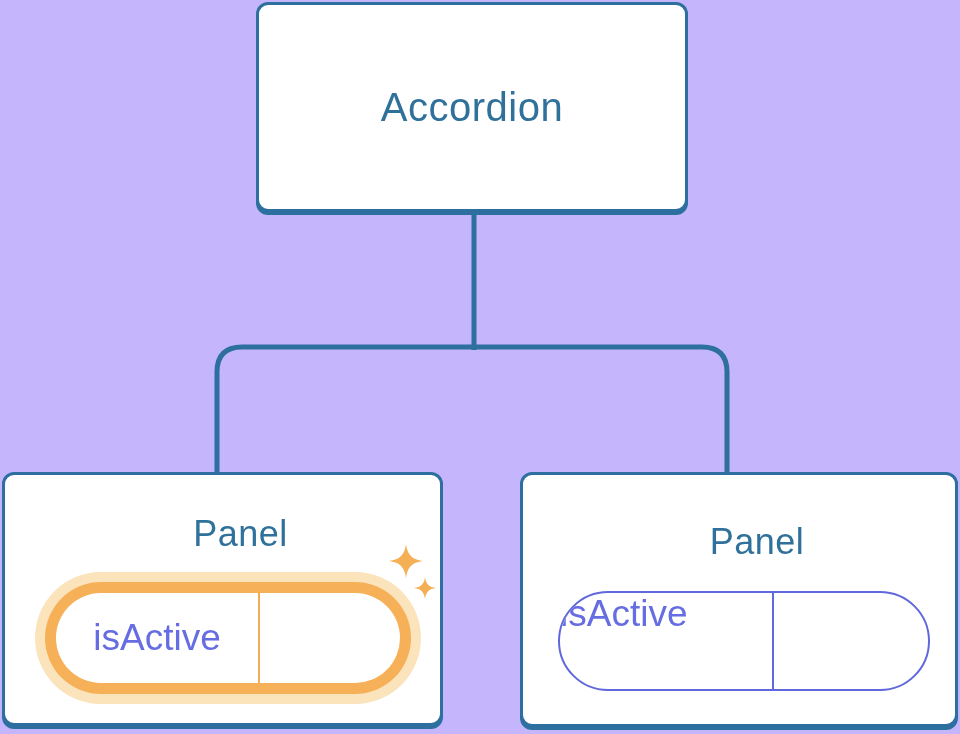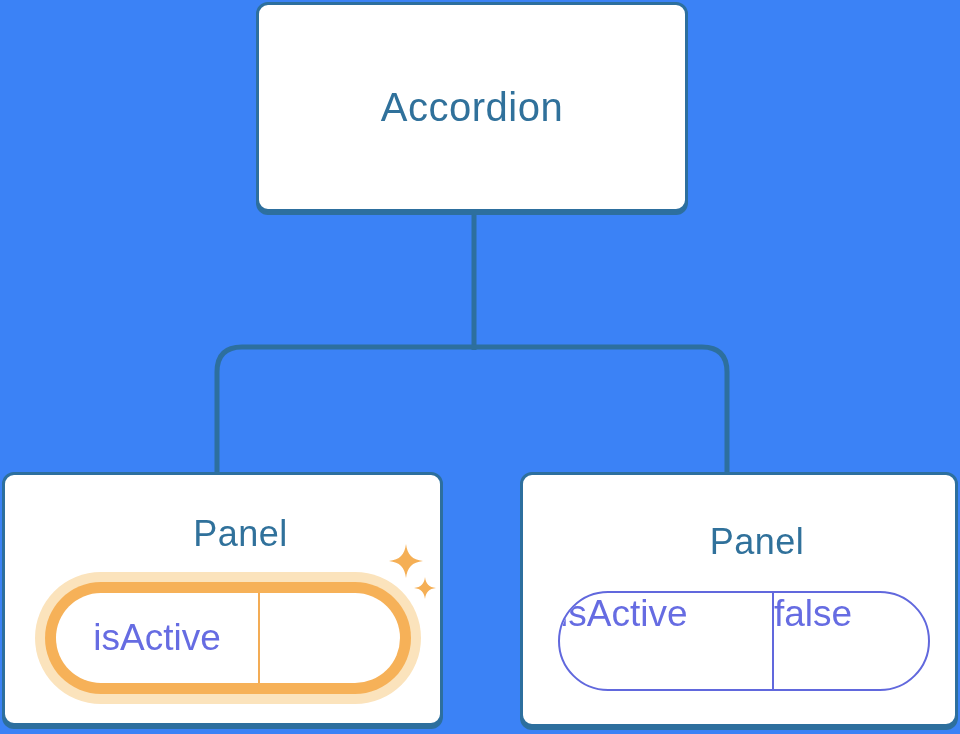--- a/index.html
+++ b/index.html
@@ -3,21 +3,21 @@
 <meta charset="utf-8">
 <style>
   html,body{margin:0;padding:0;}
   body{
     font-family:"Liberation Sans", sans-serif;
     background:#4C6872;
   }
   .canvas{
     position:relative;
     width:960px;height:734px;
-    background:#3b82f6;
+    background:#c4b5fd;
     overflow:hidden;
   }
   .connector-svg{
     position:absolute;left:0;top:0;z-index:0;
   }
   .node{
     position:absolute;
     background:#ffffff;
     border:3px solid #2D6F9E;
     border-radius:12px;
@@ -153,19 +153,16 @@
   </div>
 
   <div class="node node-panel-right">
     <div class="panel-title">Panel</div>
 
     <div class="pill-plain">
       <div class="cell cell-key">
         <span class="state-text">isActive</span>
       </div>
       <div class="divider-purple"></div>
-      <div class="cell cell-val">
-        <span class="state-text">false</span>
-      </div>
     </div>
   </div>
 
 </div>
 
 </body></html>

